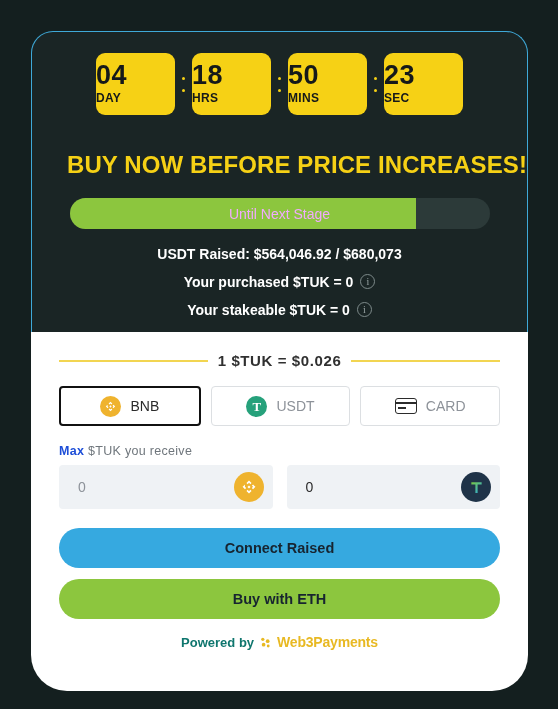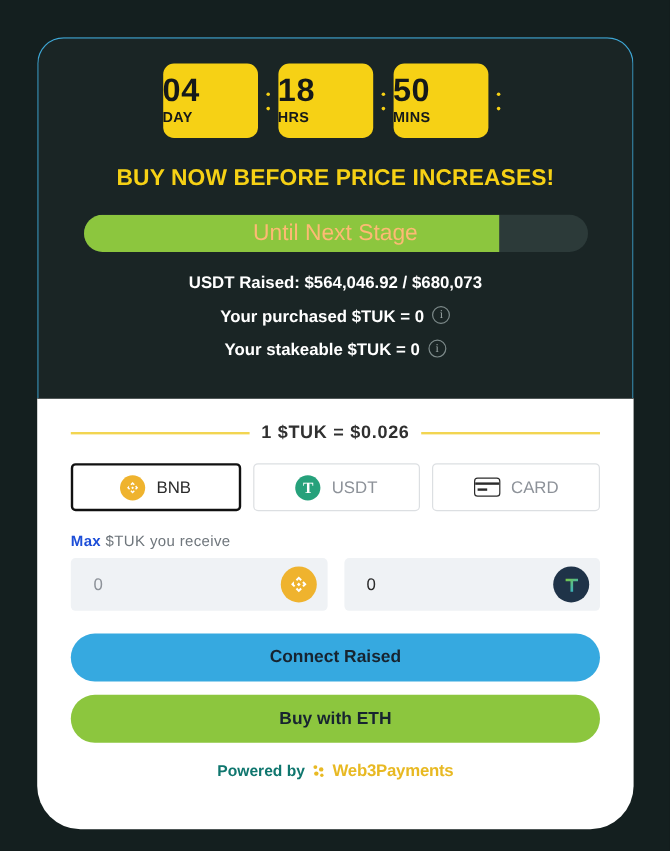--- a/index.html
+++ b/index.html
@@ -48,45 +48,45 @@
   }
   .cd-sep {
     width: 17px; height: 62px;
     display: flex; flex-direction: column;
     align-items: center; justify-content: center;
     gap: 9px;
   }
   .cd-sep i { width: 3px; height: 3px; border-radius: 50%; background: #f6d115; display: block; }
   
   #headline {
-    text-align: center;
+    text-align: right;
     color: #f6d115;
-    font-size: 19px;
+    font-size: 24px;
     font-weight: bold;
-    margin-top: 23px;
+    margin-top: 36px;
     letter-spacing: .1px;
   }
   
   #progress-wrap {
     margin: 19px auto 0;
     width: 420px; height: 31px;
     background: #2c3a39;
     border-radius: 16px;
     position: relative;
     overflow: hidden;
   }
   #progress-fill {
     position: absolute; left: 0; top: 0; bottom: 0;
     width: 82.6%;
     background: #8cc63e;
   }
   #progress-label {
     position: absolute; inset: 0;
     display: flex; align-items: center; justify-content: center;
-    color: #fdba74; font-size: 19px; font-weight: normal;
+    color: #f0abfc; font-size: 14px; font-weight: normal;
   }
   
   #stats { margin-top: 18px; text-align: center; }
   .stat-line {
     color: #ffffff; font-size: 14px; font-weight: bold;
     line-height: 1.0;
     display: flex; align-items: center; justify-content: center; gap: 7px;
   }
   .stat-line + .stat-line { margin-top: 13px; }
   .info-icon {
@@ -232,20 +232,24 @@
           <i></i>
         </span>
       <div class="cd-box">
         <span class="cd-value">50</span>
         <span class="cd-label">MINS</span>
       </div>
       <span class="cd-sep">
           <i></i>
           <i></i>
         </span>
+      <div class="cd-box">
+        <span class="cd-value">23</span>
+        <span class="cd-label">SEC</span>
+      </div>
     </div>
 
     <div id="headline">BUY NOW BEFORE PRICE INCREASES!</div>
 
     <div id="progress-wrap">
       <div id="progress-fill" style="width: 82.6%;"></div>
       <div id="progress-label">Until Next Stage</div>
     </div>
 
     <div id="stats">

